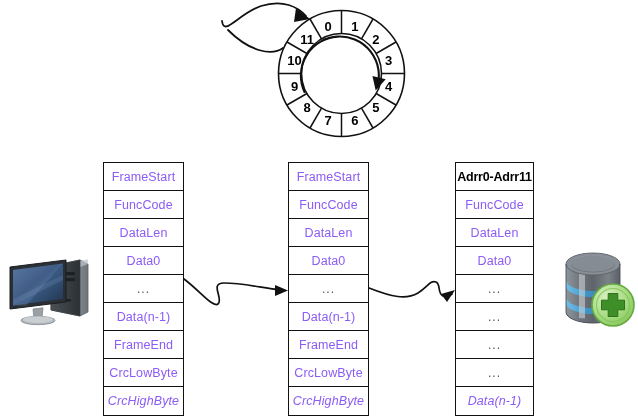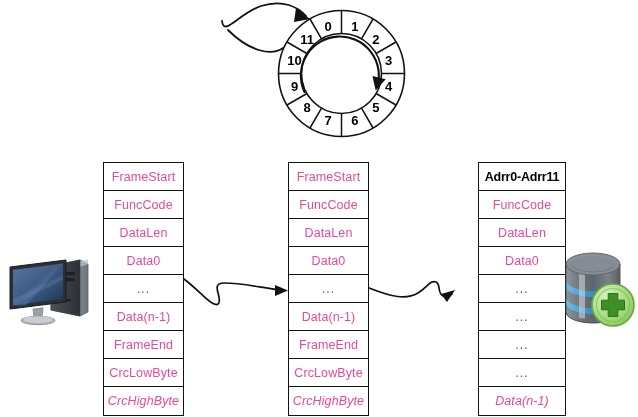--- a/index.html
+++ b/index.html
@@ -56,32 +56,32 @@
     background: #fff;
   }
   .frame-row {
     height: 28px;
     border-bottom: 1.3px solid #111;
     box-sizing: border-box;
     display: flex;
     align-items: center;
     justify-content: center;
     font-size: 12.5px;
-    color: #ec4899;
+    color: #8b5cf6;
     background: #fff;
     white-space: nowrap;
     letter-spacing: 0.1px;
   }
   .frame-row:last-child { border-bottom: none; font-style: italic; }
   .frame-row.bold { font-weight: bold; color: #000; letter-spacing: -0.2px; }
   .frame-row.ellipsis { color: #555; letter-spacing: 1px; font-size: 12px; }
 
   #frame-table-1 { left: 103px; top: 162px; width: 81px; }
   #frame-table-2 { left: 288px; top: 162px; width: 81px; }
-  #frame-table-3 { left: 478px; top: 162px; width: 88px; }
+  #frame-table-3 { left: 455px; top: 162px; width: 79px; }
 
   
   #computer-icon {
     position: absolute;
     left: 6px;
     top: 250px;
     width: 86px;
     height: 78px;
   }
 

